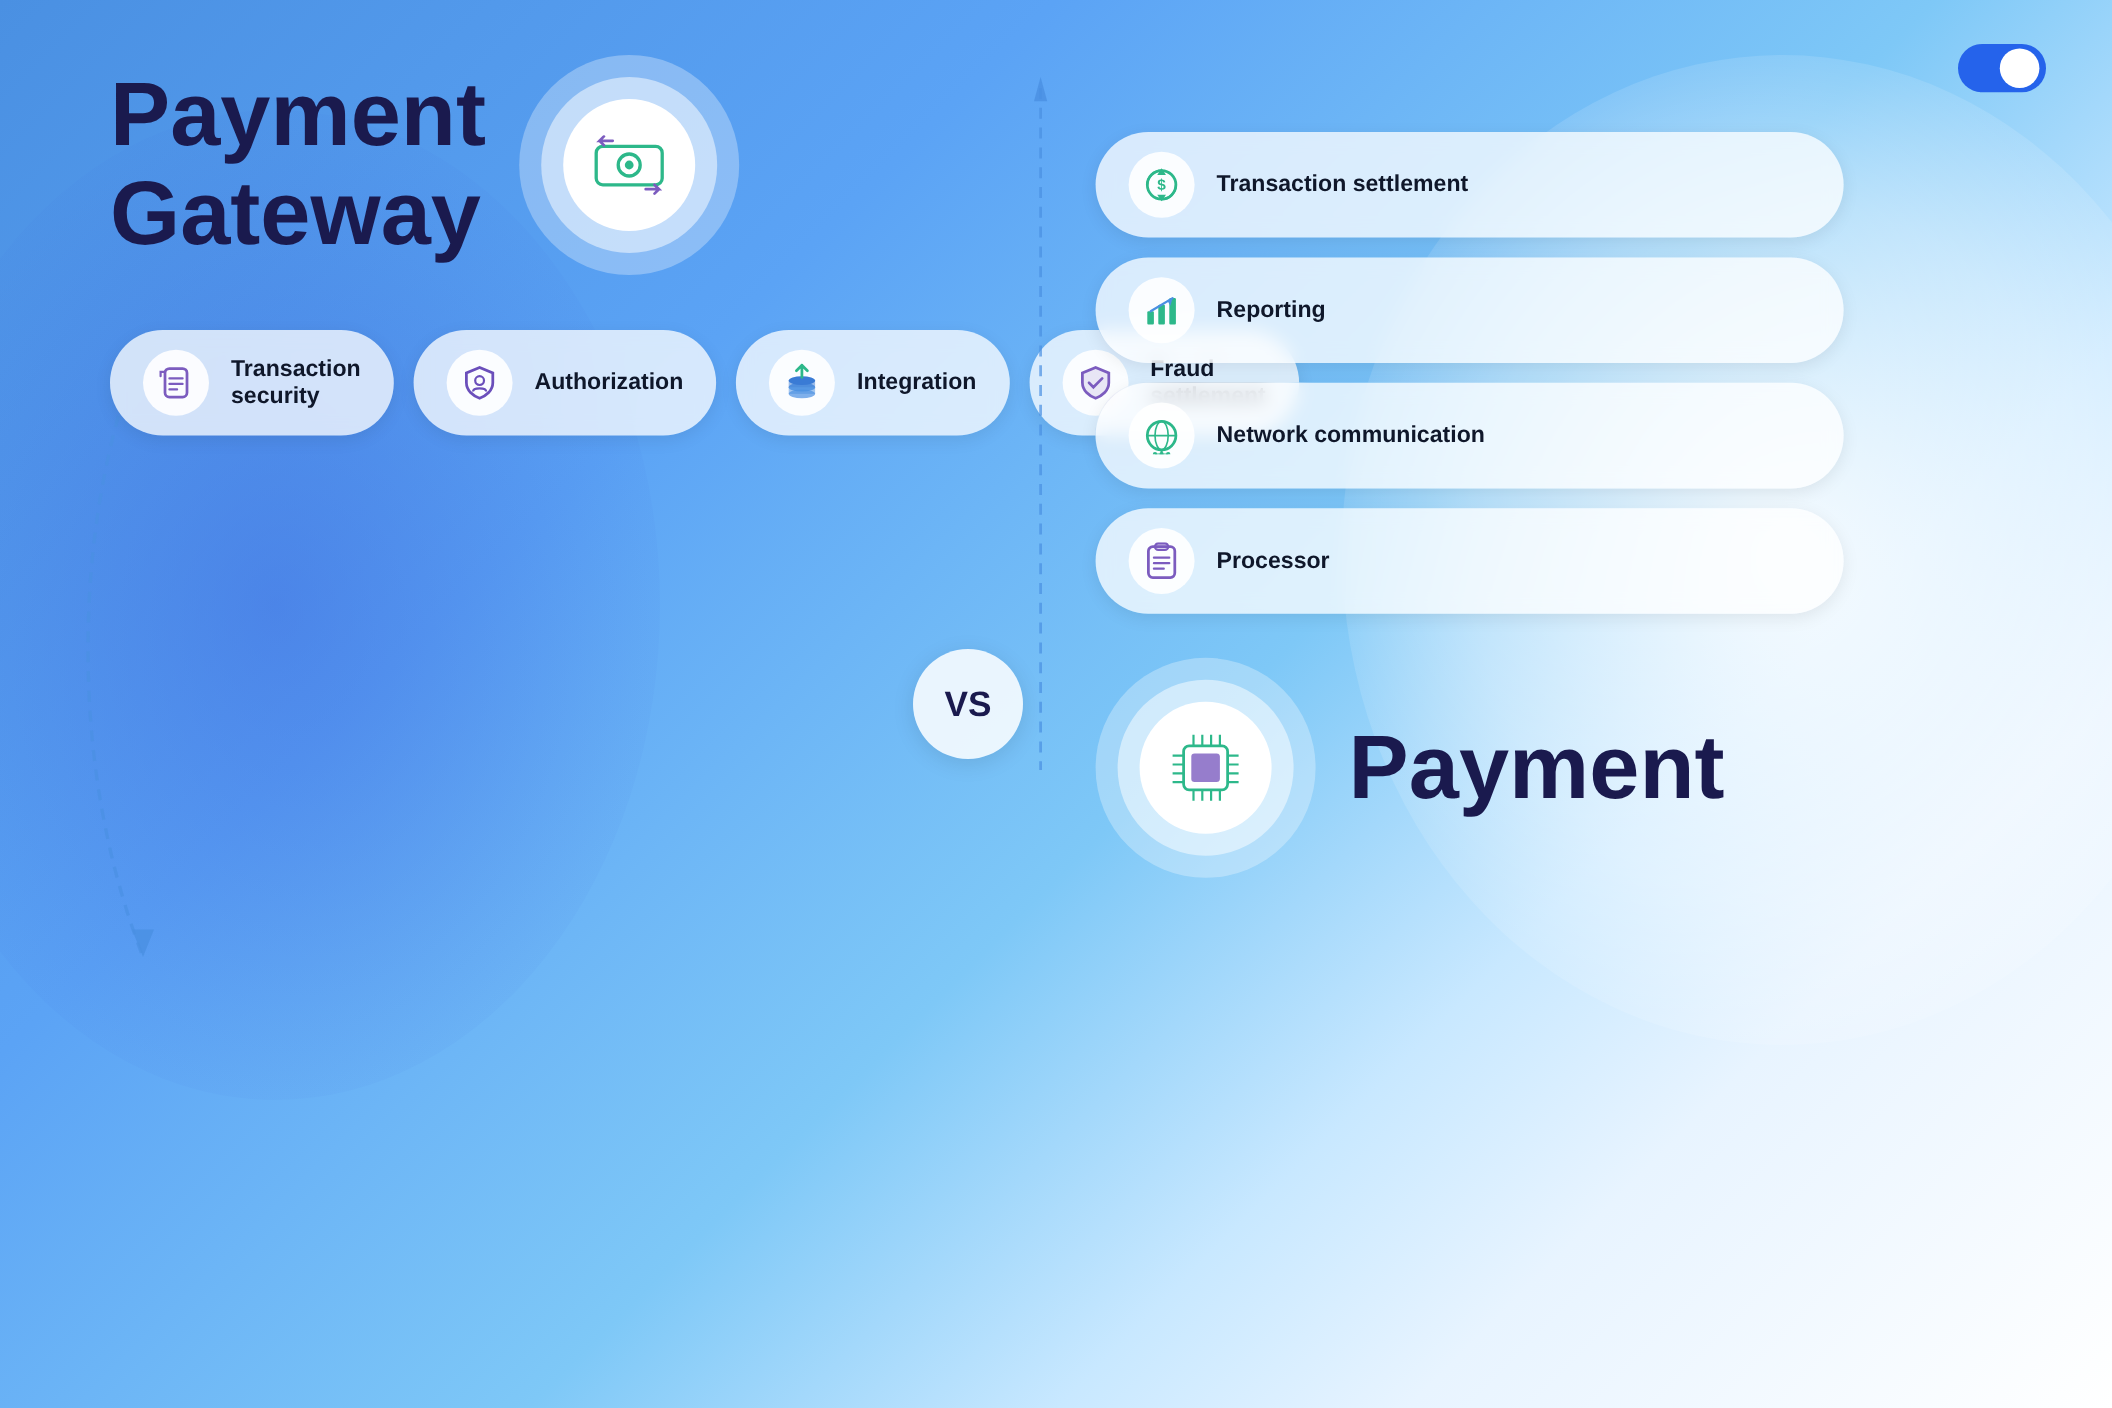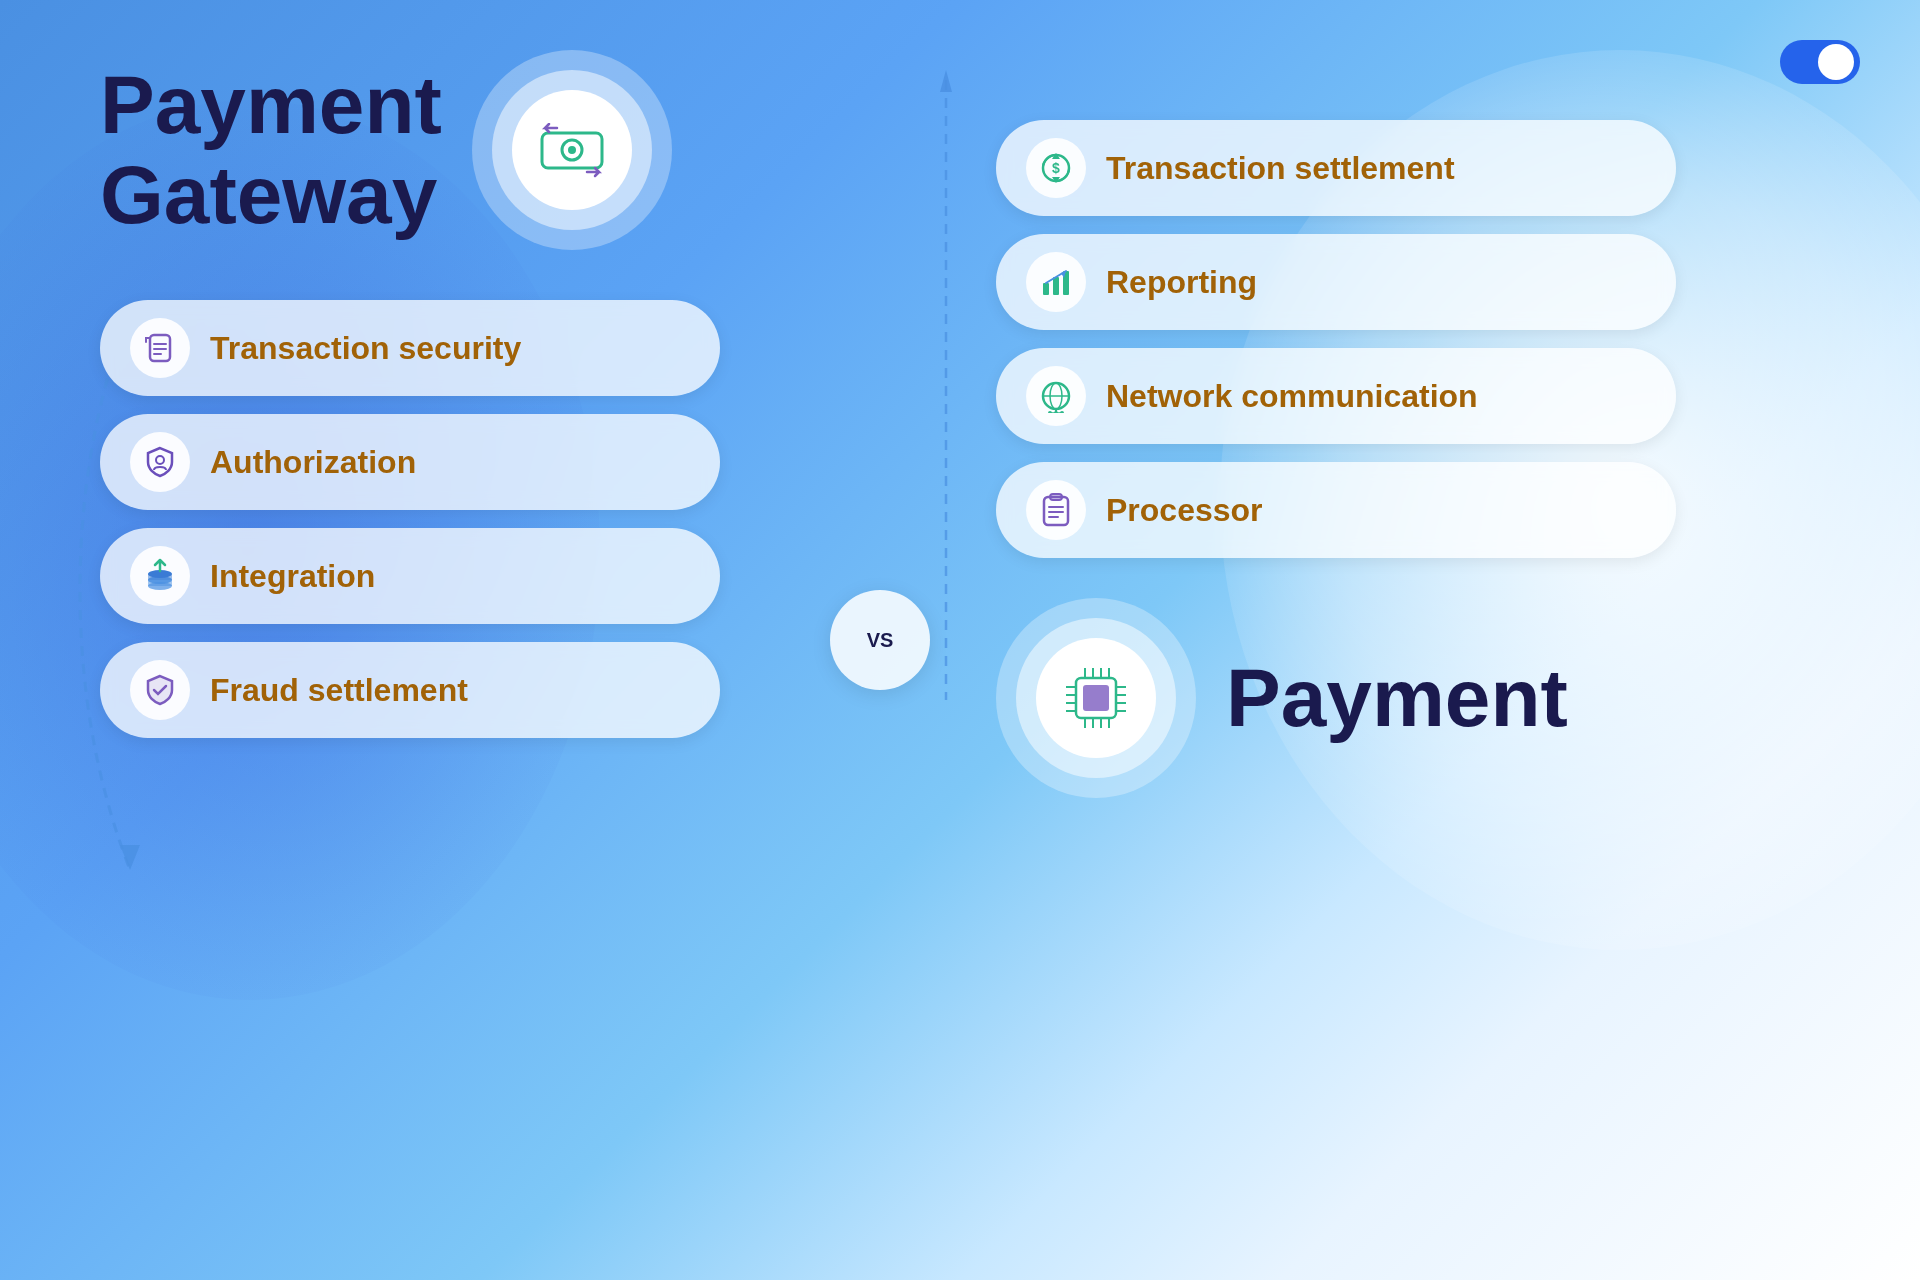--- a/index.html
+++ b/index.html
@@ -108,21 +108,21 @@
       height: 120px;
       border-radius: 50%;
       background: white;
       display: flex;
       align-items: center;
       justify-content: center;
     }
 
     .feature-list {
       display: flex;
-      flex-direction: column;
+      flex-direction: row;
       gap: 18px;
       width: 620px;
     }
 
     .feature-item {
       background: rgba(255,255,255,0.75);
       border-radius: 50px;
       padding: 18px 30px;
       display: flex;
       align-items: center;
@@ -137,23 +137,23 @@
       border-radius: 50%;
       background: rgba(255,255,255,0.9);
       display: flex;
       align-items: center;
       justify-content: center;
       flex-shrink: 0;
       font-size: 26px;
     }
 
     .feature-label {
-      font-size: 32px;
+      font-size: 21px;
       font-weight: 700;
-      color: #a16207;
+      color: #0f172a;
     }
 
     
     .dashed-arc-left {
       position: absolute;
       left: 70px;
       top: 290px;
       width: 80px;
       height: 600px;
     }
@@ -163,21 +163,21 @@
       height: 100px;
       border-radius: 50%;
       background: rgba(255,255,255,0.85);
       display: flex;
       align-items: center;
       justify-content: center;
       box-shadow: 0 4px 20px rgba(0,0,0,0.1);
     }
 
     .vs-text {
-      font-size: 20px;
+      font-size: 32px;
       font-weight: 900;
       color: #1a1a4e;
       text-align: right;
     }
 
     
     .right-panel {
       flex: 1;
       padding: 60px 80px 60px 120px;
       display: flex;

